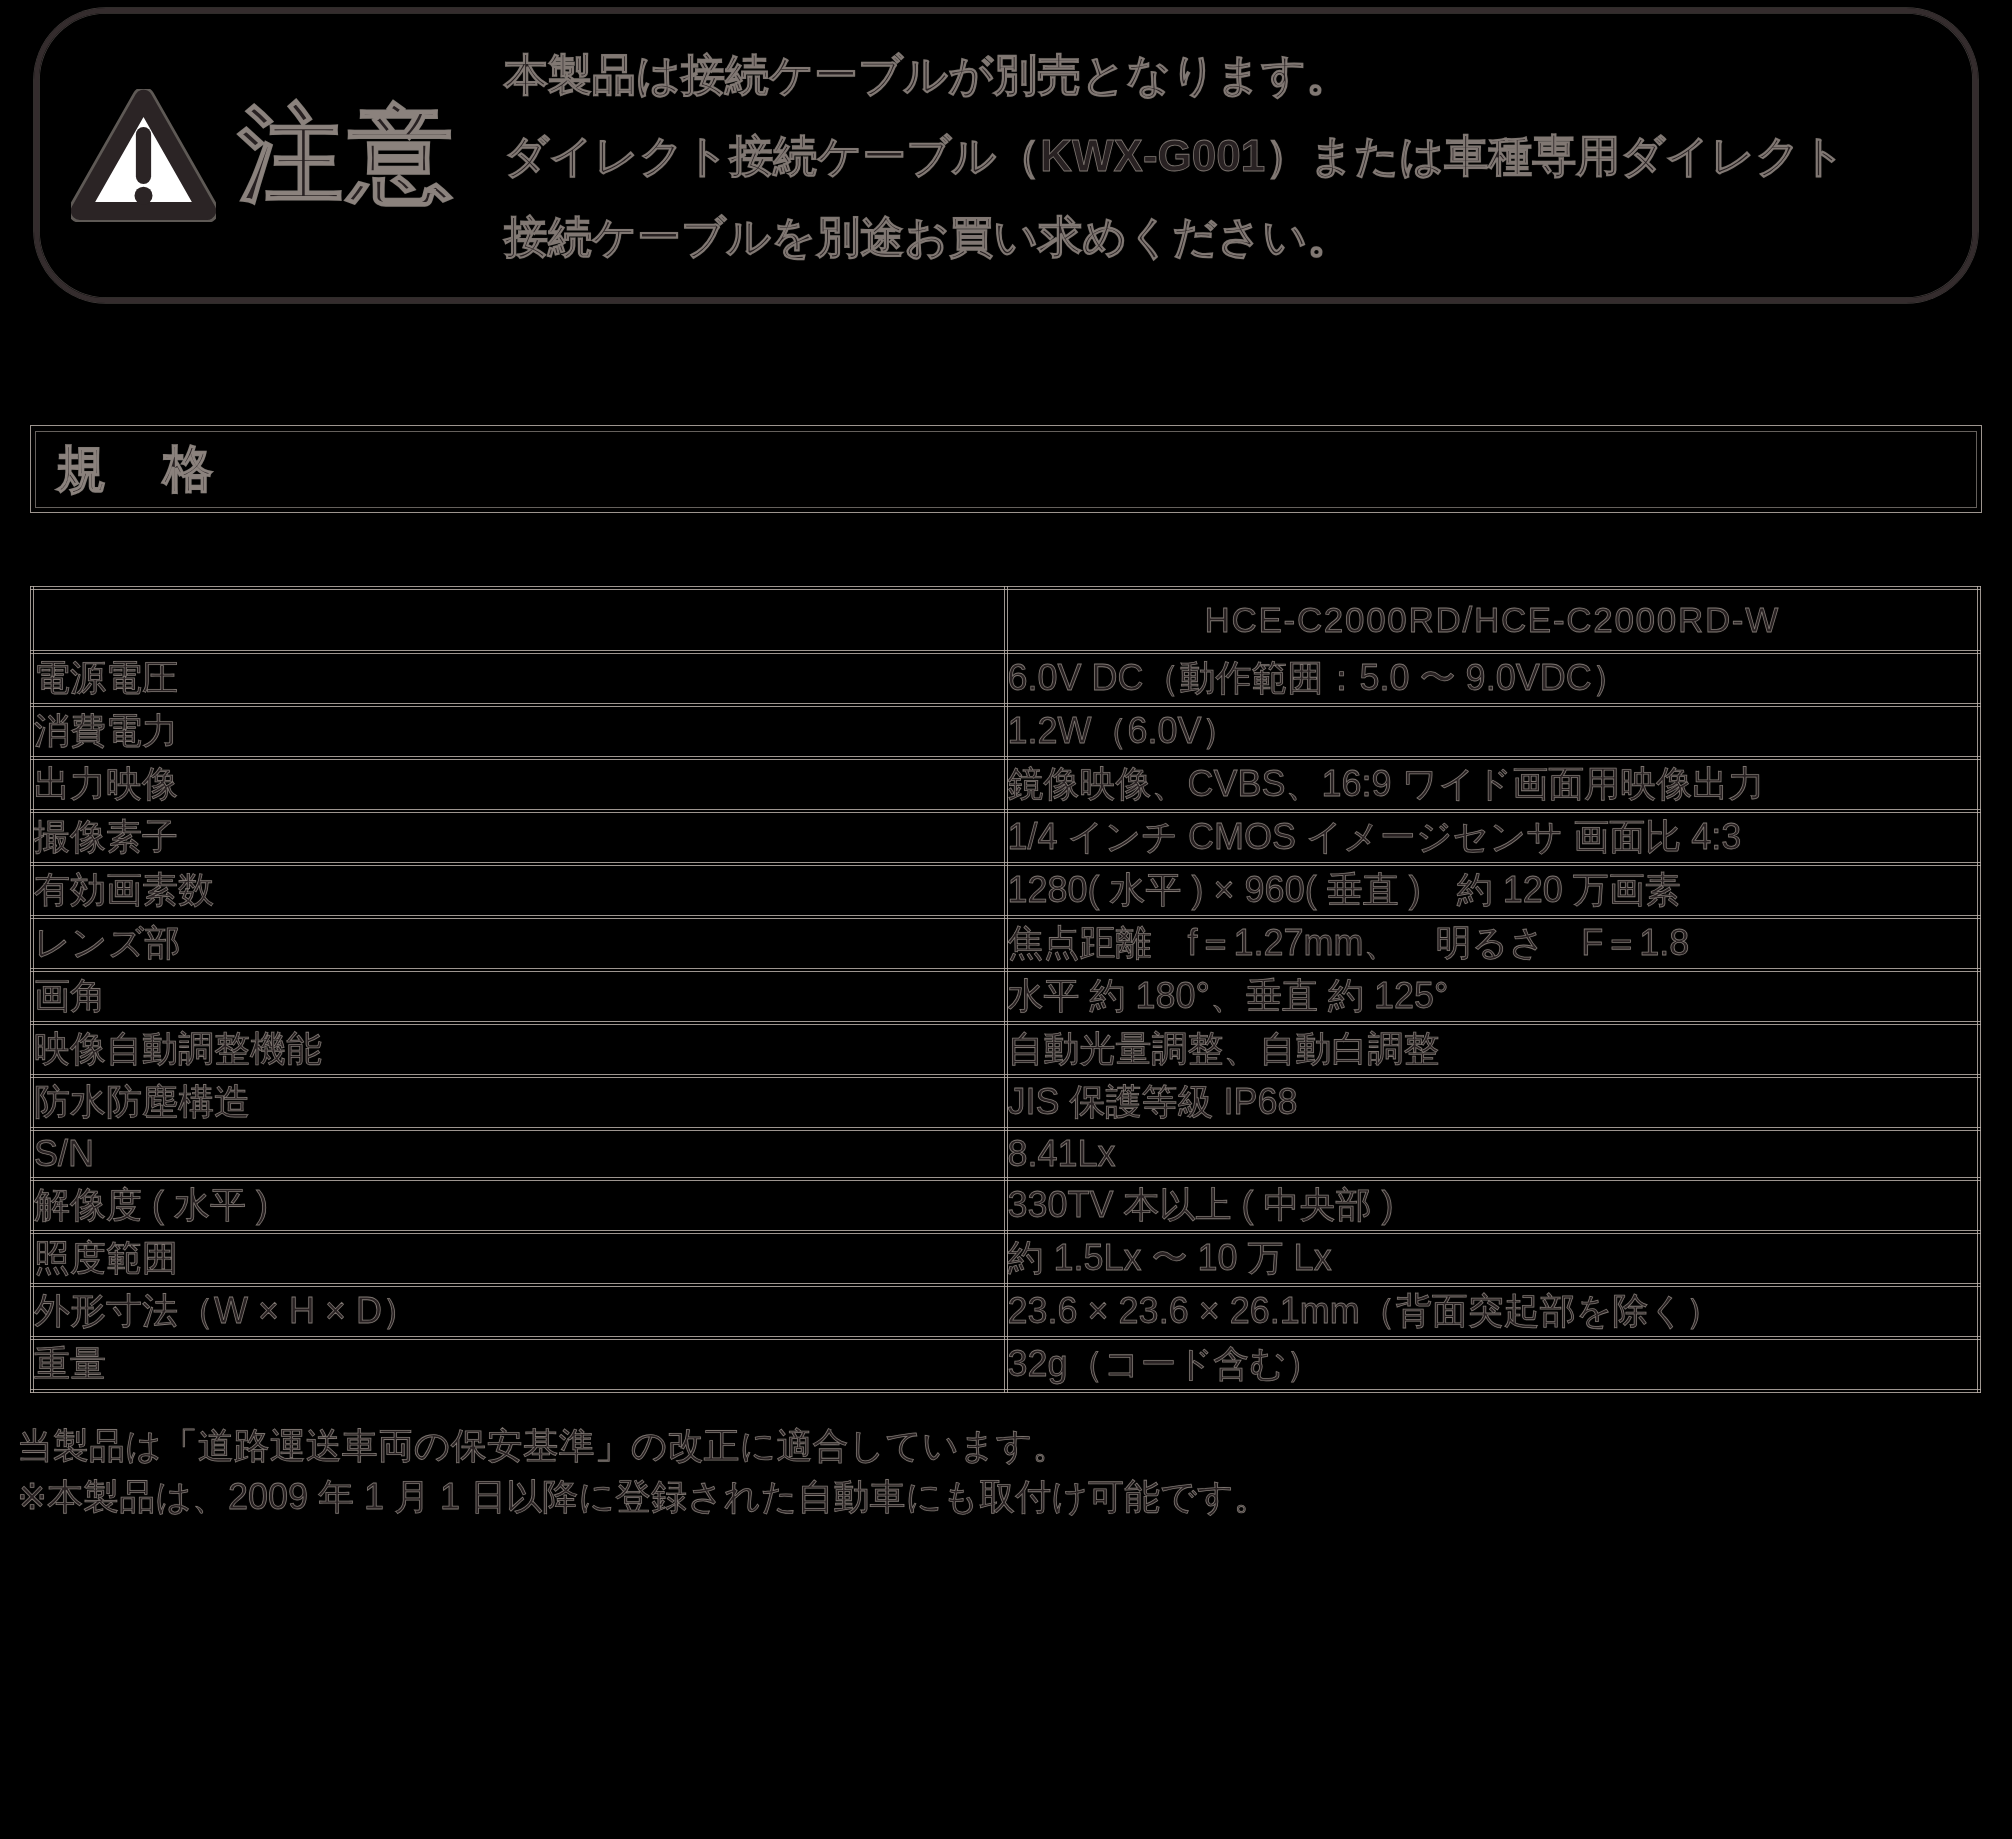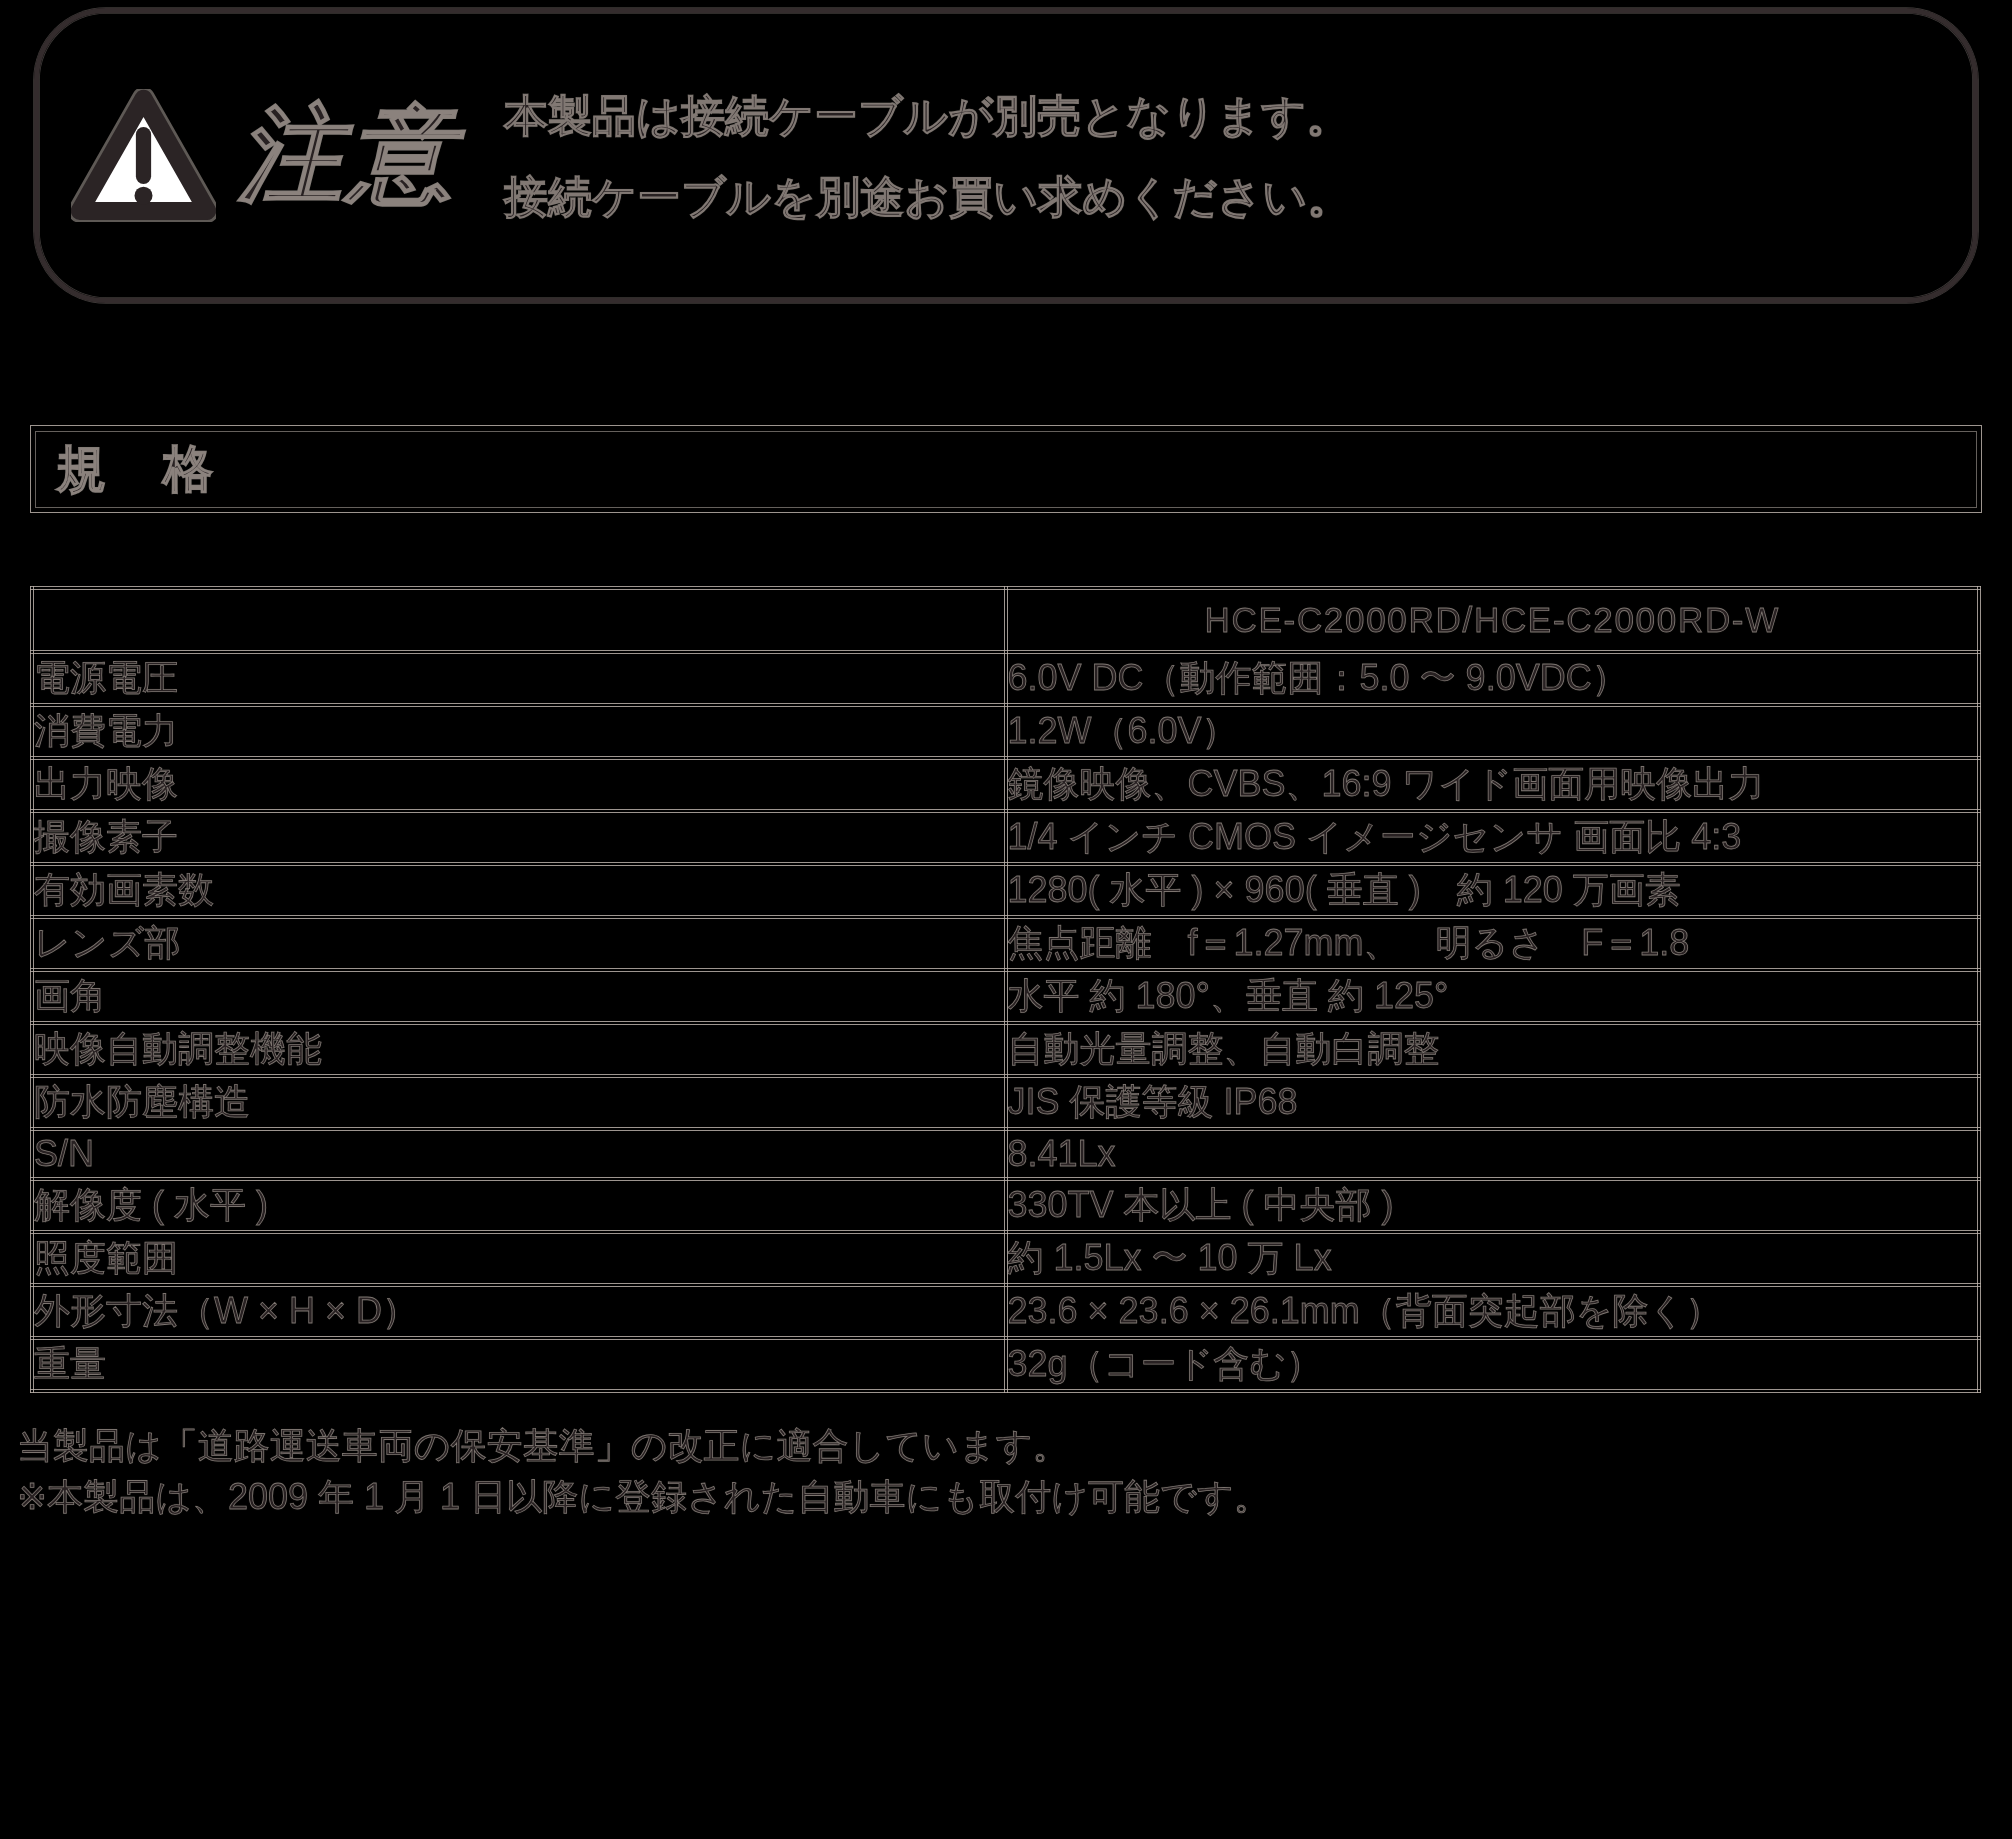--- a/index.html
+++ b/index.html
@@ -28,21 +28,21 @@
   
   .caution-box{
     margin:8.4px 34px 0 34px;
     height:295px;
     border:5.9px solid #342c2d;
     border-radius:72px;
     box-shadow:0 0 0 0.8px rgba(180,170,164,0.35), inset 0 0 0 0.8px rgba(180,170,164,0.35);
     display:flex;align-items:center;
     padding:0 25px 0 32px;
   }
-  .caution-badge{display:flex;align-items:center;font-style:italic;}
+  .caution-badge{display:flex;align-items:center;}
   .warning-triangle{width:145px;height:133px;flex:0 0 auto;}
   .caution-title{
     font-size:105px;font-weight:700;letter-spacing:5px;
     margin-left:22px;white-space:nowrap;
   }
   .caution-text{
     margin-left:46px;
     font-size:44px;font-weight:700;line-height:81px;
     white-space:nowrap;
   }
@@ -115,20 +115,21 @@
 
       <path d="M52 7 L98 88 L6 88 Z" fill="#ffffff" stroke="#2b2425" stroke-width="13" stroke-linejoin="round"></path>
 
       <path d="M52 33 L52 63" stroke="#2b2425" stroke-width="11" stroke-linecap="round"></path>
       <circle cx="52" cy="77" r="6.5" fill="#2b2425"></circle>
     </svg>
     <div class="caution-title ink ink-lg">注意</div>
   </div>
   <div class="caution-text">
     <div class="ink">本製品は接続ケーブルが別売となります。</div>
+    <div class="ink">ダイレクト接続ケーブル（KWX-G001）または車種専用ダイレクト</div>
     <div class="ink">接続ケーブルを別途お買い求めください。</div>
   </div>
 </div>
 
 <div class="section-title">
   <div class="section-title-inner ink ink-lg">規　格</div>
 </div>
 
 <table class="spec">
   <tbody>

